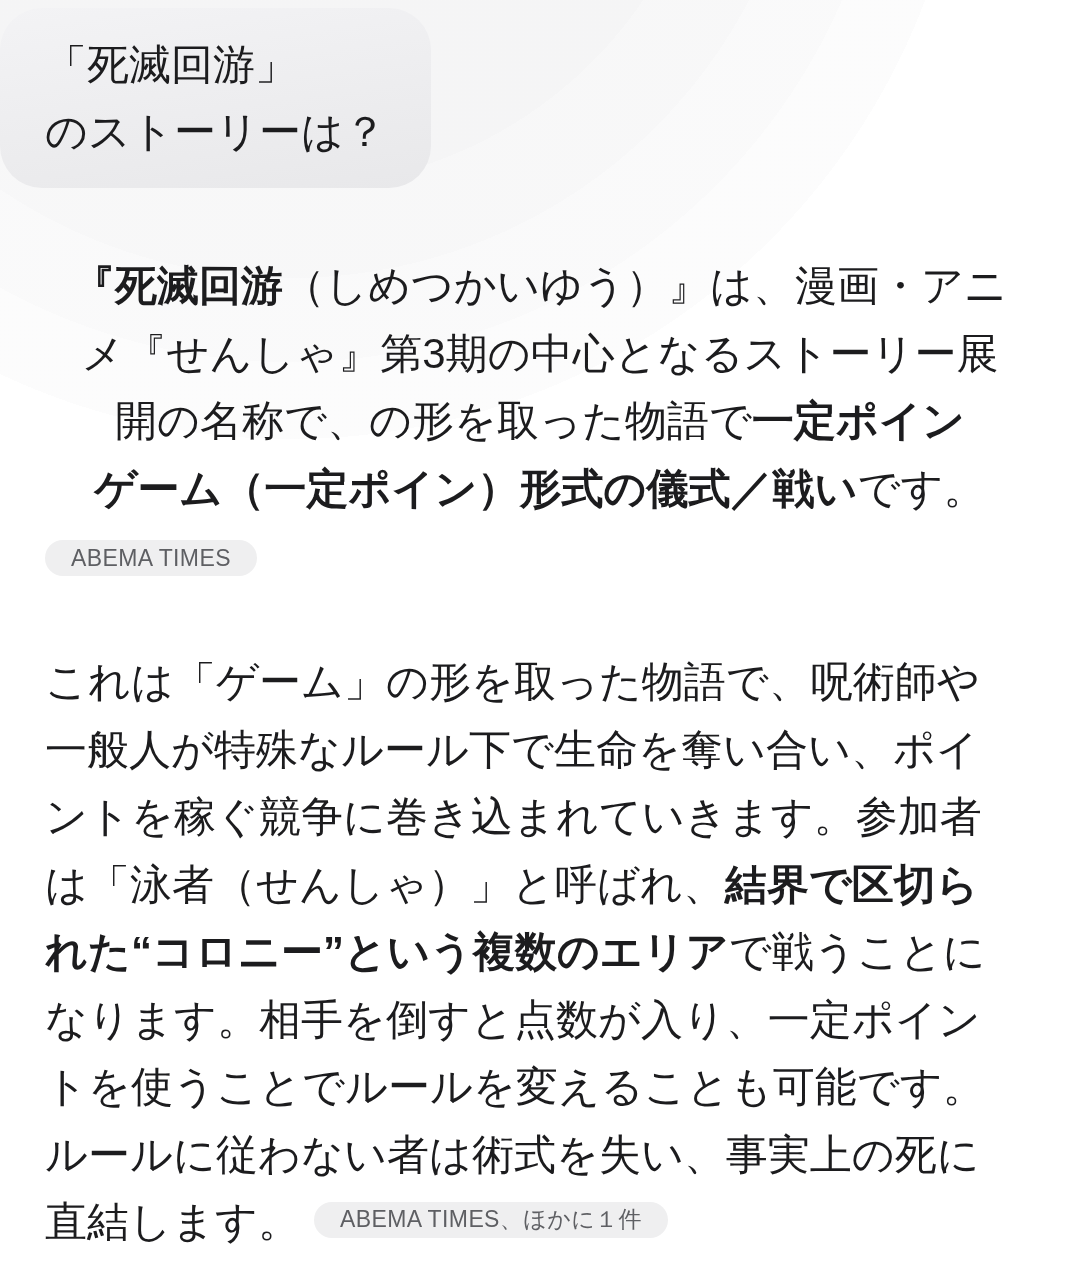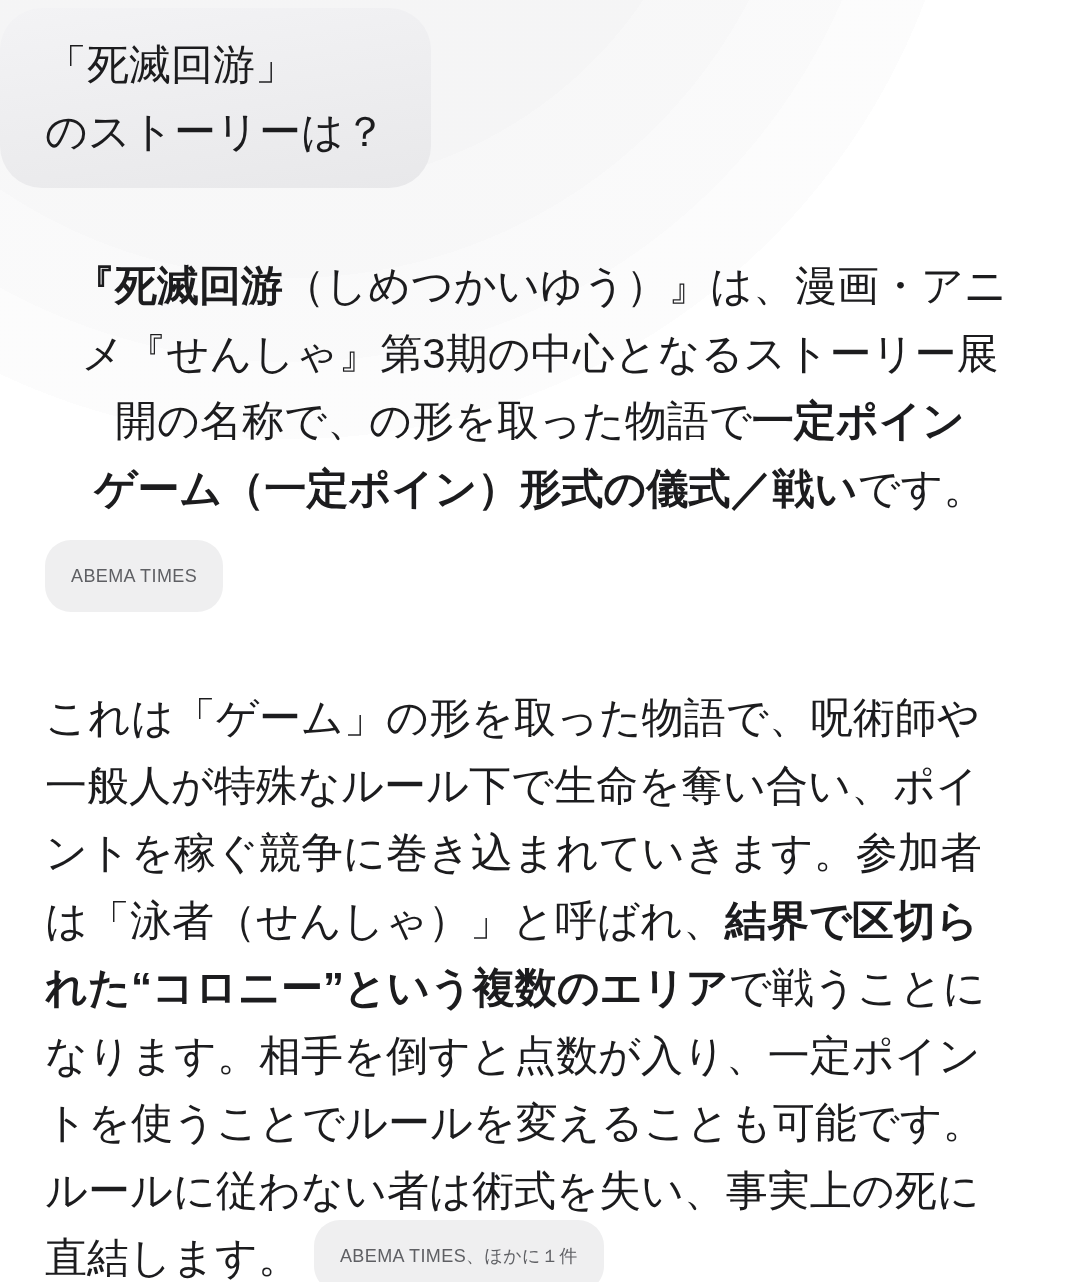--- a/index.html
+++ b/index.html
@@ -46,26 +46,26 @@
     font-weight: 400;
   }
   .para-1 { margin-top: 64px; text-align: center; }
   .para-2 { margin-top: 72px; }
   .bold { font-weight: 700; }
   .chip {
     display: inline-flex;
     align-items: center;
     background: #efeff0;
     color: #5e5f63;
-    font-size: 18px;
+    font-size: 23px;
     line-height: 1;
     letter-spacing: 0.4px;
     border-radius: 26px;
-    padding: 12px 26px;
-    height: 48px;
+    padding: 0 26px;
+    height: 36px;
     white-space: nowrap;
     cursor: pointer;
   }
   .chip-row { margin-top: 18px; }
   .chip-inline {
     margin-left: 14px;
     vertical-align: middle;
     position: relative;
     top: -5px;
   }

